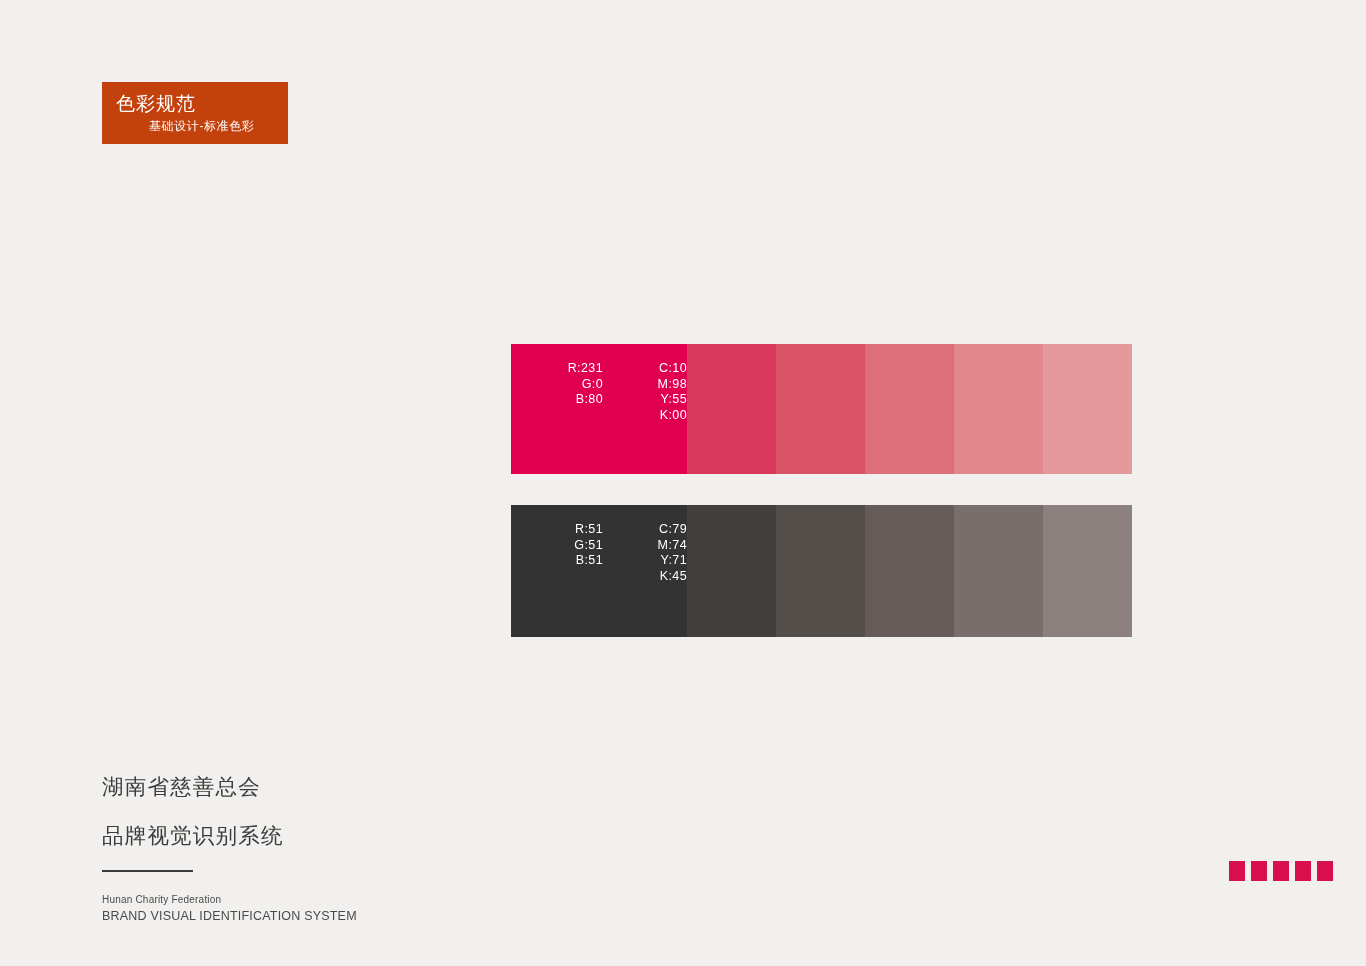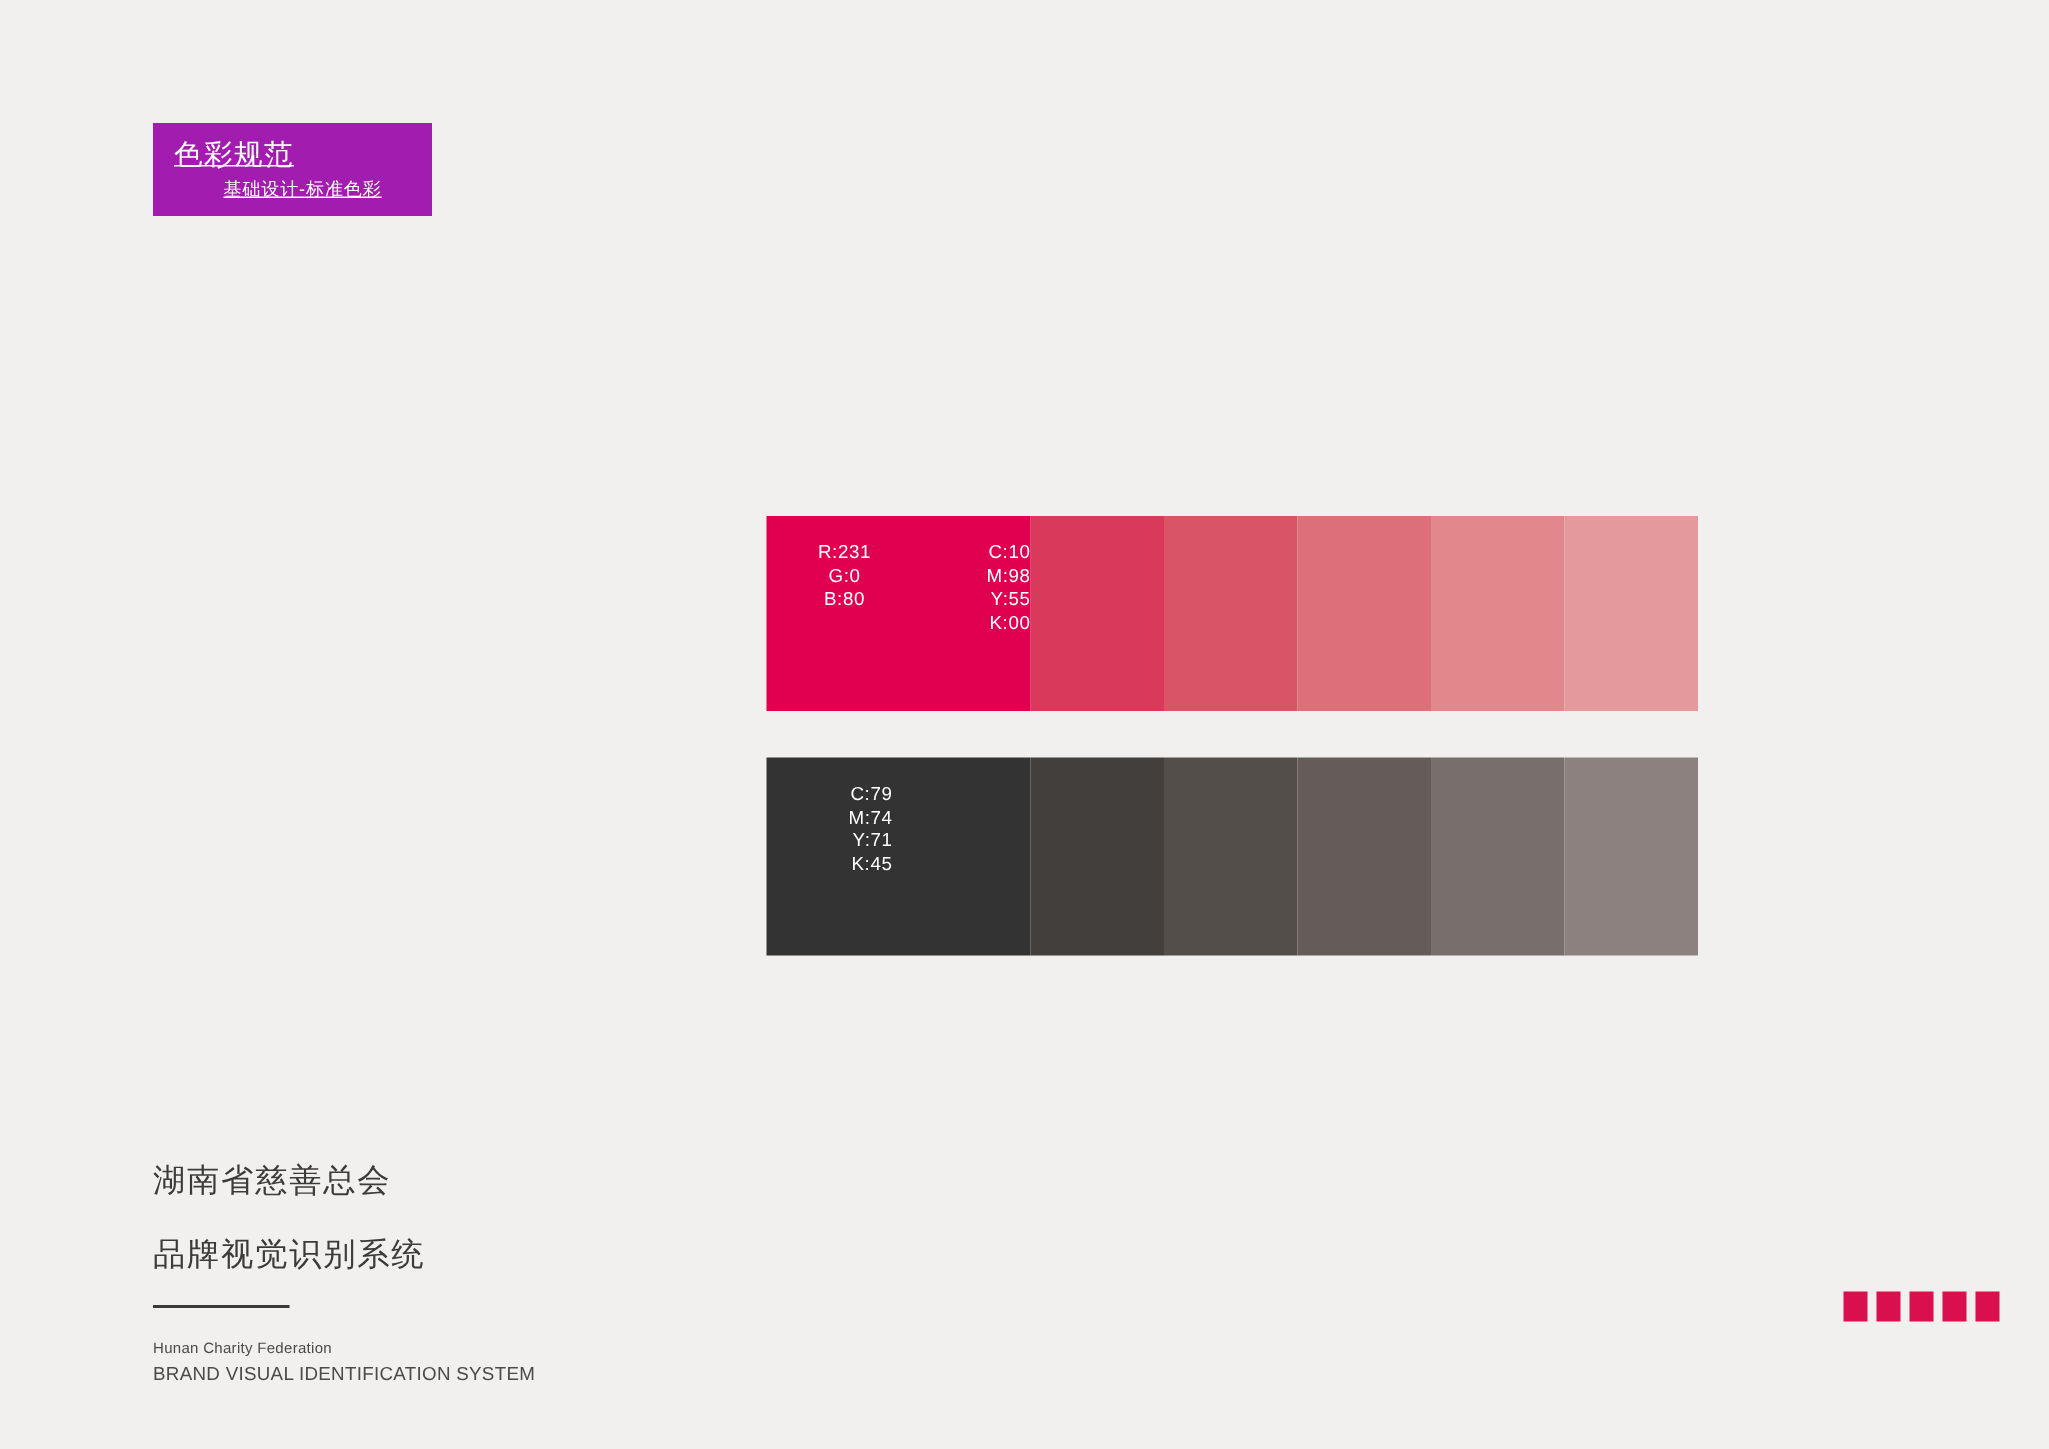--- a/index.html
+++ b/index.html
@@ -87,21 +87,21 @@
     flex-direction: row;
     color: #ffffff;
     font-size: 12.5px;
     line-height: 15.5px;
     letter-spacing: 0.4px;
   }
   .rgb-col {
     width: 92px;
     box-sizing: border-box;
     padding-left: 12px;
-    text-align: center;
+    text-align: right;
   }
   .cmyk-col {
     width: 84px;
     box-sizing: border-box;
     text-align: right;
   }
   .tint {
     flex: 1 1 0;
     height: 100%;
   }
@@ -153,21 +153,21 @@
     width: 16px;
     height: 20px;
     background: #d90f4e;
   }
 </style>
 </head>
 <body style="background: rgb(241, 240, 238);">
 
 <div class="page">
 
-  <div class="section-tag" style="background: #a21caf; color: rgb(255, 255, 255); text-decoration: underline;">
+  <div class="section-tag" style="background: #c2410c; color: rgb(255, 255, 255);">
     <div class="tag-title">色彩规范</div>
     <div class="tag-sub">基础设计-标准色彩</div>
   </div>
 
 
   <div class="palette red">
     <div class="swatch-main" id="sw0" style="background: rgb(225, 0, 80);">
       <div class="swatch-values">
         <div class="rgb-col">
           <div>R:231</div>
@@ -185,20 +185,25 @@
     <div class="tint" id="t0-0" style="background: rgb(217, 58, 91);"></div>
     <div class="tint" id="t0-1" style="background: rgb(217, 85, 101);"></div>
     <div class="tint" id="t0-2" style="background: rgb(221, 111, 120);"></div>
     <div class="tint" id="t0-3" style="background: rgb(226, 135, 140);"></div>
     <div class="tint" id="t0-4" style="background: rgb(228, 154, 156);"></div>
   </div>
 
   <div class="palette gray">
     <div class="swatch-main" id="sw1" style="background: rgb(51, 51, 51);">
       <div class="swatch-values">
+        <div class="rgb-col">
+          <div>R:51</div>
+          <div>G:51</div>
+          <div>B:51</div>
+        </div>
         <div class="cmyk-col">
           <div>C:79</div>
           <div>M:74</div>
           <div>Y:71</div>
           <div>K:45</div>
         </div>
       </div>
     </div>
     <div class="tint" id="t1-0" style="background: rgb(67, 63, 60);"></div>
     <div class="tint" id="t1-1" style="background: rgb(84, 78, 75);"></div>

